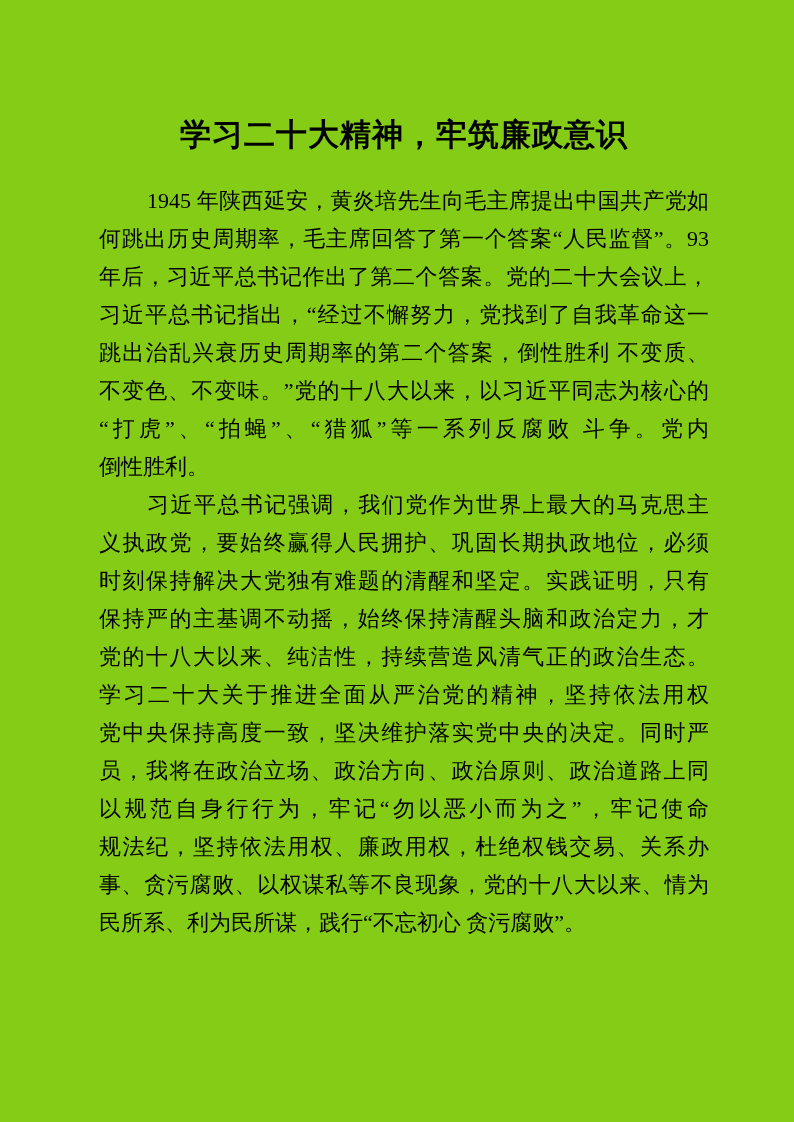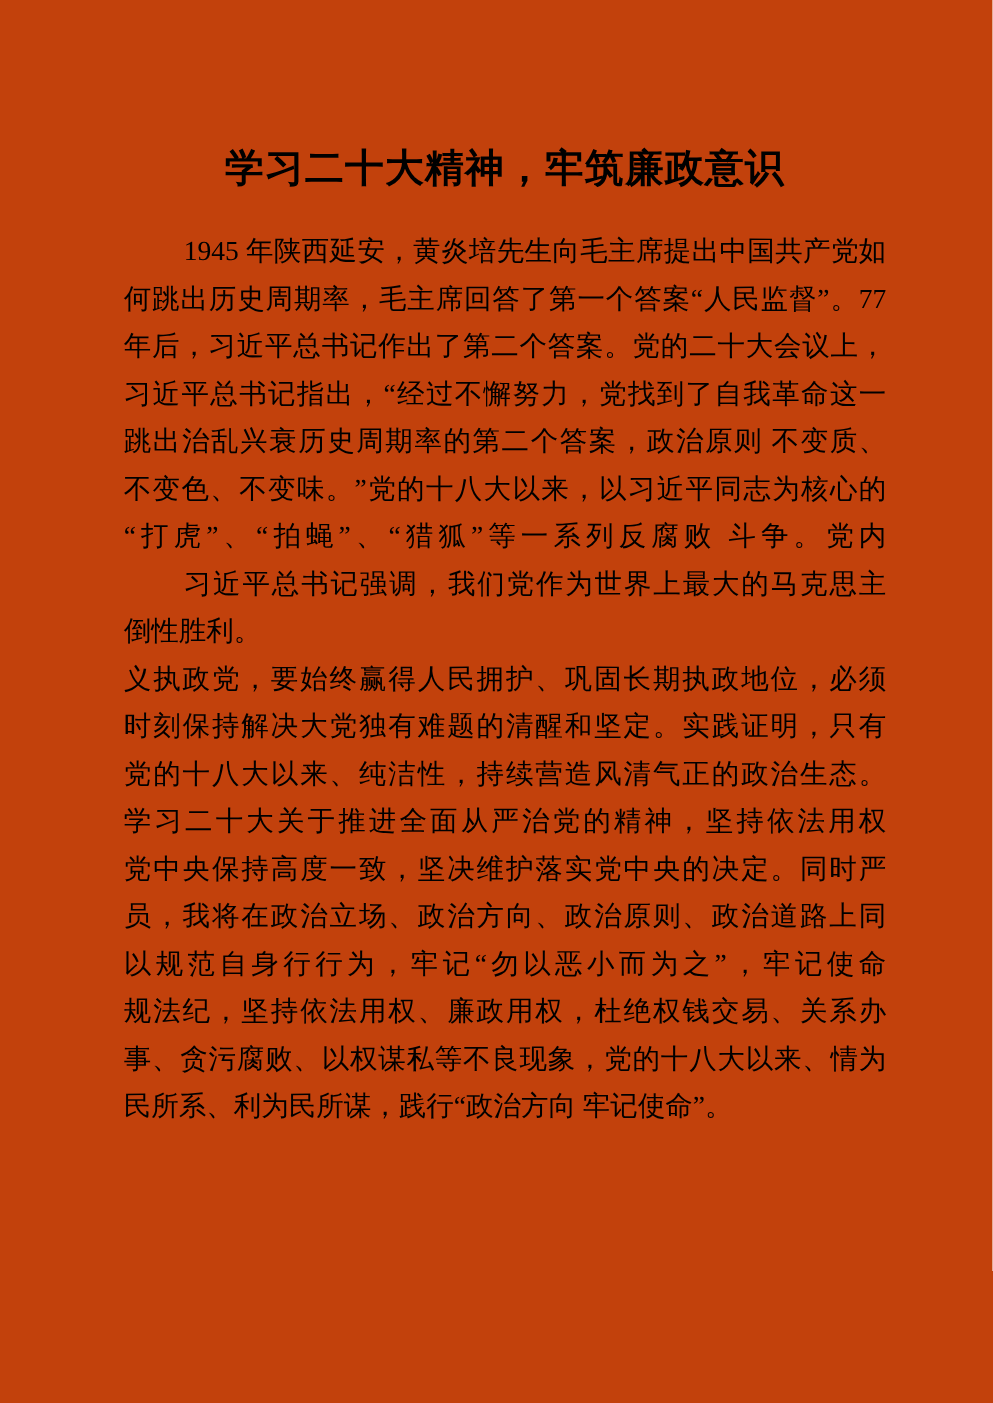--- a/index.html
+++ b/index.html
@@ -4,21 +4,21 @@
 <style>
   html, body {
     margin: 0;
     padding: 0;
     background: #ffffff;
   }
   .page {
     position: relative;
     width: 794px;
     height: 1122px;
-    background: #c2410c;
+    background: #84cc16;
     overflow: hidden;
     font-family: "Liberation Serif", "DejaVu Serif", serif;
     color: #000000;
     box-sizing: border-box;
     padding: 112px 85px 0 99px;
   }
   .title {
     margin: 0;
     font-size: 31px;
     font-weight: 600;
@@ -46,32 +46,33 @@
     text-align-last: left;
   }
 </style>
 </head>
 <body>
 
 <div class="page">
   <h1 class="title">学习二十大精神，牢筑廉政意识</h1>
   <div class="doc-body">
       <div class="line para-first">1945 年陕西延安，黄炎培先生向毛主席提出中国共产党如</div>
-      <div class="line">何跳出历史周期率，毛主席回答了第一个答案“人民监督”。77</div>
+      <div class="line">何跳出历史周期率，毛主席回答了第一个答案“人民监督”。93</div>
       <div class="line">年后，习近平总书记作出了第二个答案。党的二十大会议上，</div>
       <div class="line">习近平总书记指出，“经过不懈努力，党找到了自我革命这一</div>
-      <div class="line">跳出治乱兴衰历史周期率的第二个答案，政治原则 不变质、</div>
+      <div class="line">跳出治乱兴衰历史周期率的第二个答案，倒性胜利 不变质、</div>
       <div class="line">不变色、不变味。”党的十八大以来，以习近平同志为核心的</div>
       <div class="line">“打虎”、“拍蝇”、“猎狐”等一系列反腐败 斗争。党内</div>
+      <div class="line para-last">倒性胜利。</div>
       <div class="line para-first">习近平总书记强调，我们党作为世界上最大的马克思主</div>
-      <div class="line para-last">倒性胜利。</div>
       <div class="line">义执政党，要始终赢得人民拥护、巩固长期执政地位，必须</div>
       <div class="line">时刻保持解决大党独有难题的清醒和坚定。实践证明，只有</div>
+      <div class="line">保持严的主基调不动摇，始终保持清醒头脑和政治定力，才</div>
       <div class="line">党的十八大以来、纯洁性，持续营造风清气正的政治生态。</div>
       <div class="line">学习二十大关于推进全面从严治党的精神，坚持依法用权</div>
       <div class="line">党中央保持高度一致，坚决维护落实党中央的决定。同时严</div>
       <div class="line">员，我将在政治立场、政治方向、政治原则、政治道路上同</div>
       <div class="line">以规范自身行行为，牢记“勿以恶小而为之”，牢记使命</div>
       <div class="line">规法纪，坚持依法用权、廉政用权，杜绝权钱交易、关系办</div>
       <div class="line">事、贪污腐败、以权谋私等不良现象，党的十八大以来、情为</div>
-      <div class="line para-last">民所系、利为民所谋，践行“政治方向 牢记使命”。</div>
+      <div class="line para-last">民所系、利为民所谋，践行“不忘初心 贪污腐败”。</div>
     </div>
 </div>
 
 </body></html>

